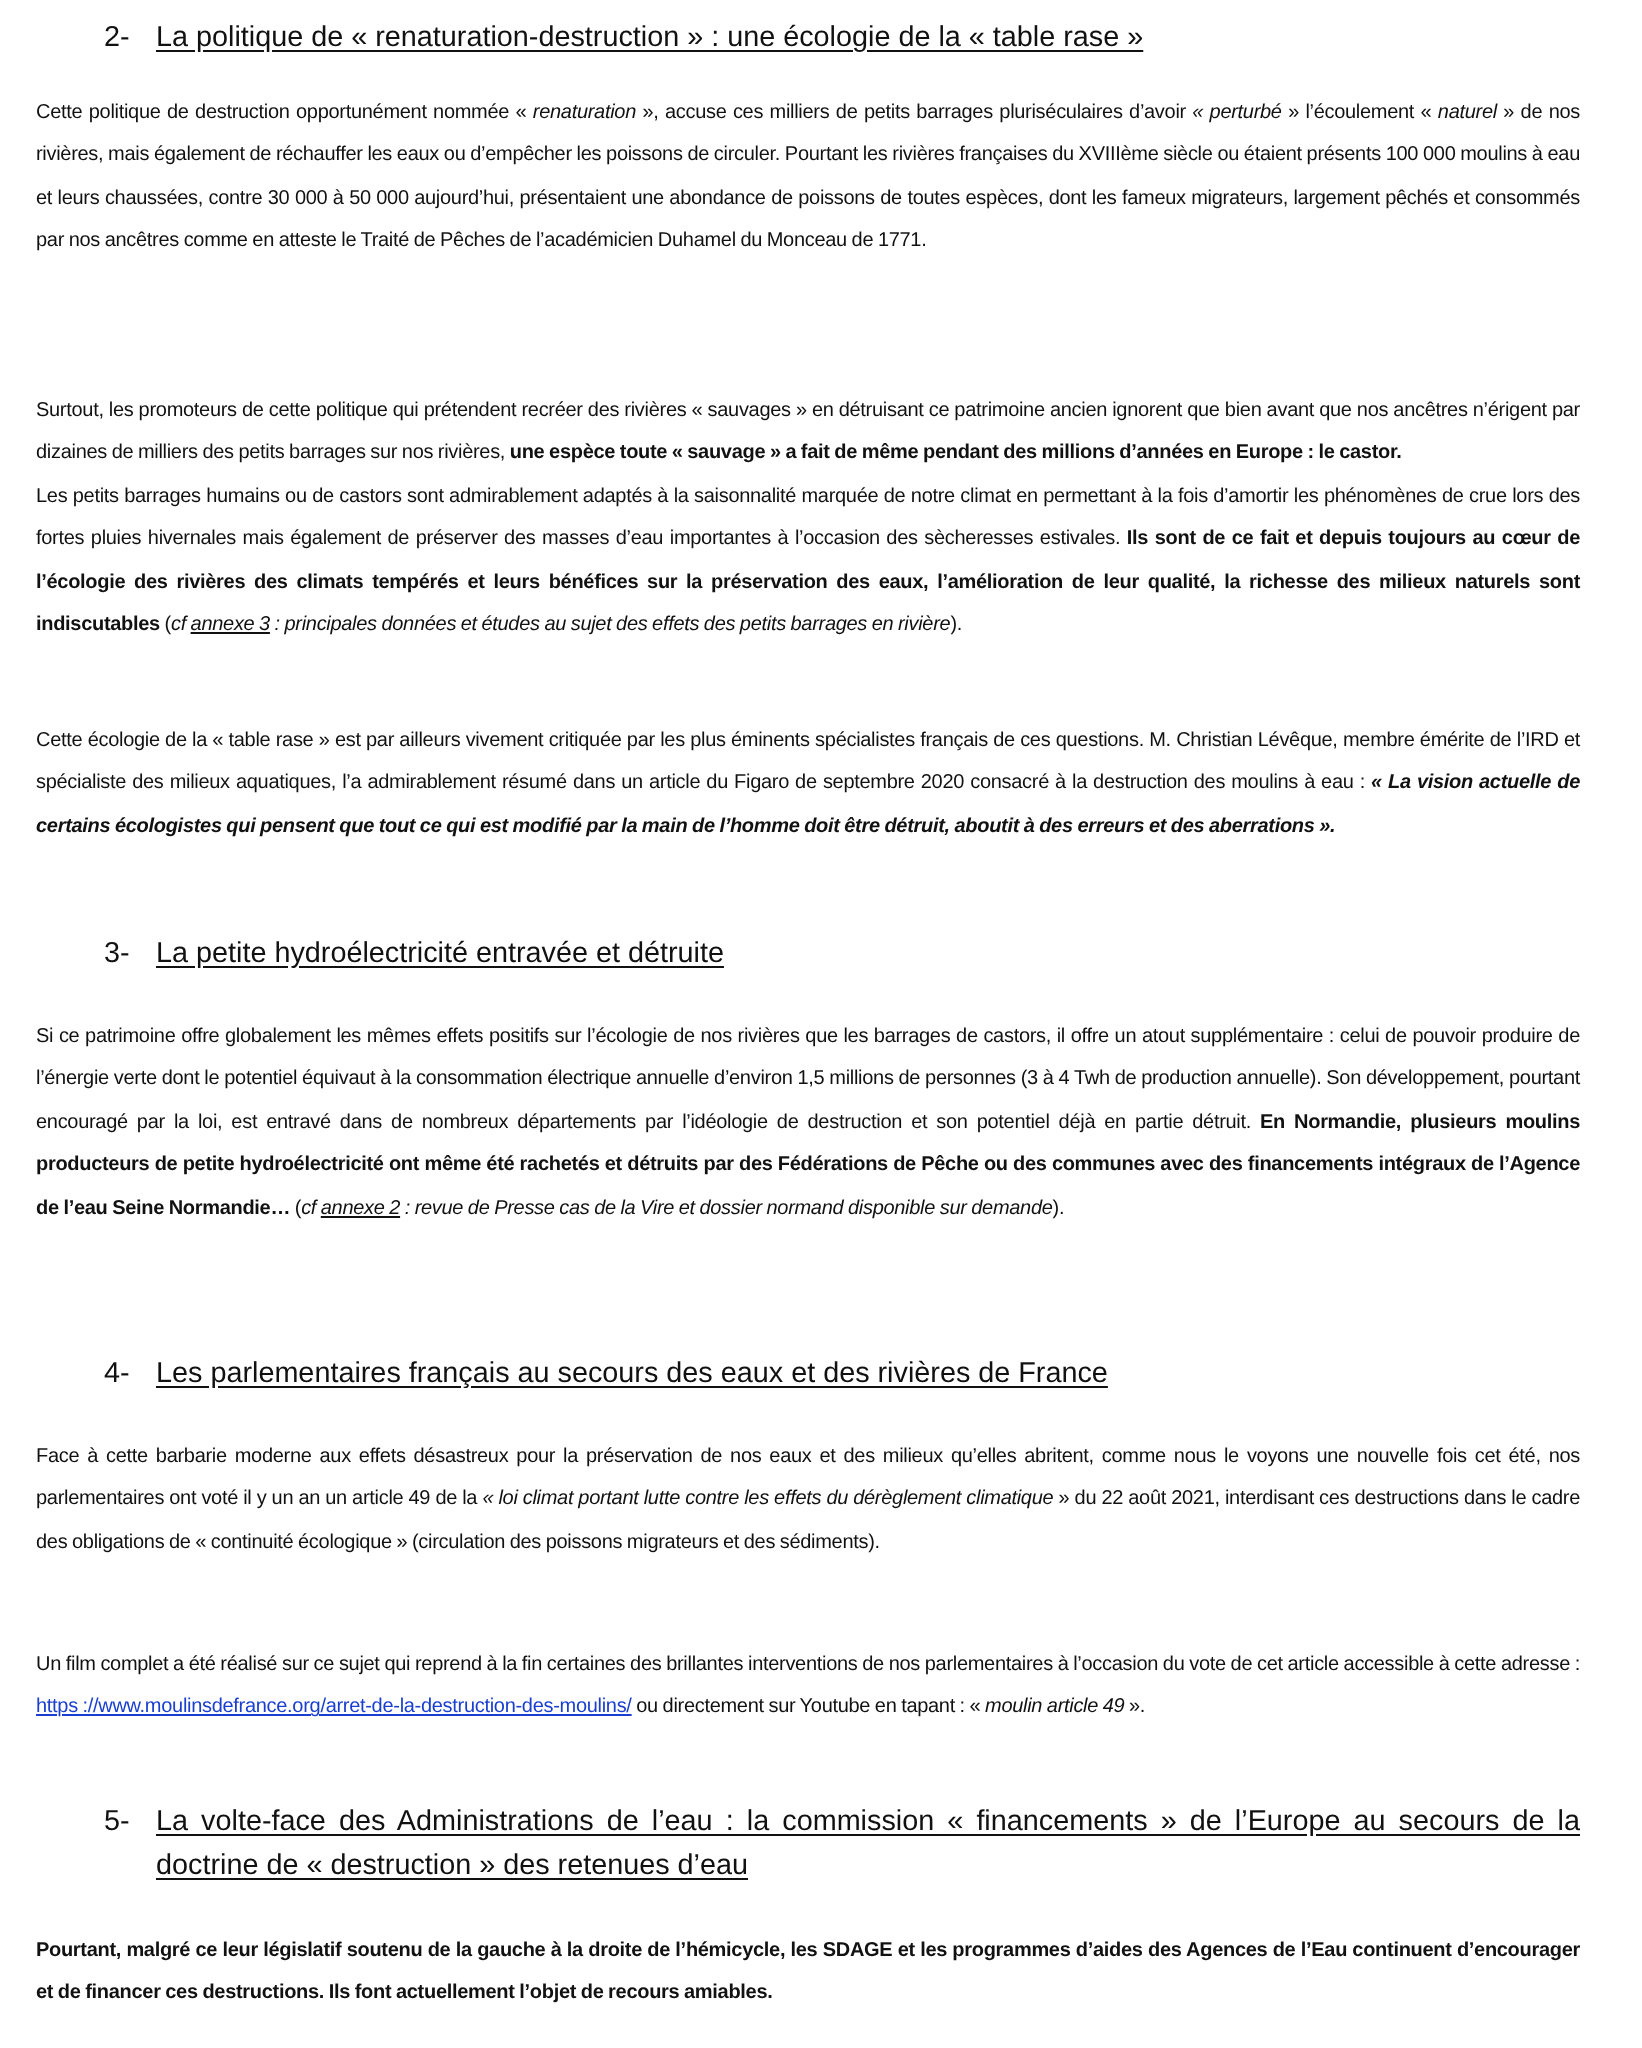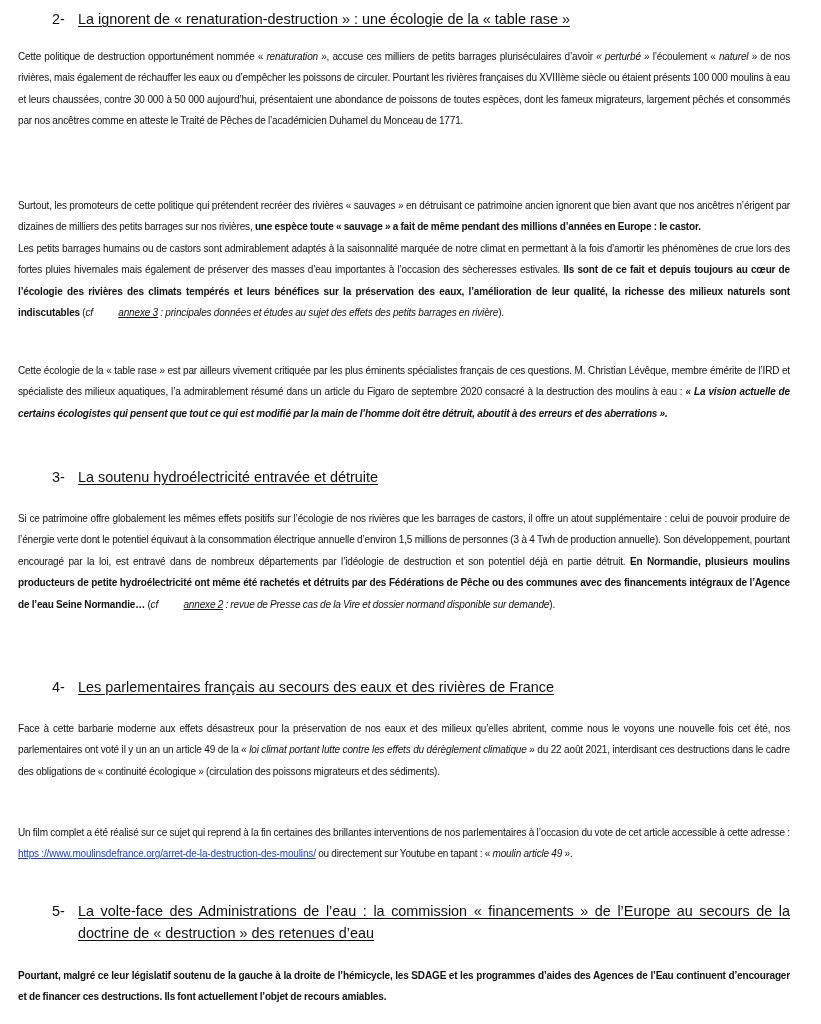--- a/index.html
+++ b/index.html
@@ -15,40 +15,40 @@
   .heading .num { width: 26px; flex: none; }
   .heading .txt { text-decoration: underline; text-underline-offset: 2px; flex: 1; text-align: justify; }
   .para {
     position: absolute; left: 0; width: 772px;
     font-size: 10px; line-height: 21.4px; text-align: justify;
     letter-spacing: -0.15px; word-spacing: -0.3px;
   }
   .b { font-weight: bold; }
   .i { font-style: italic; }
   .bi { font-weight: bold; font-style: italic; }
-  .iu { font-style: italic; text-decoration: underline; margin-left: 23px; }
+  .iu { font-style: italic; text-decoration: underline; }
   .link { color: #1a3fd0; text-decoration: underline; }
 </style>
 </head>
 <body>
 
 <div class="page">
 
   <div class="heading" style="top:8px">
     <span class="num">2-</span>
-    <span class="txt">La ignorent de « renaturation-destruction » : une écologie de la « table rase »</span>
+    <span class="txt">La politique de « renaturation-destruction » : une écologie de la « table rase »</span>
   </div>
   <p class="para" style="top:46px;margin:0"><span>Cette politique de destruction opportunément nommée « </span><span class="i">renaturation</span><span> », accuse ces milliers de petits barrages pluriséculaires d’avoir </span><span class="i">« perturbé</span><span> » l’écoulement « </span><span class="i">naturel</span><span> » de nos rivières, mais également de réchauffer les eaux ou d’empêcher les poissons de circuler. Pourtant les rivières françaises du XVIIIème siècle ou étaient présents 100 000 moulins à eau et leurs chaussées, contre 30 000 à 50 000 aujourd’hui, présentaient une abondance de poissons de toutes espèces, dont les fameux migrateurs, largement pêchés et consommés par nos ancêtres comme en atteste le Traité de Pêches de l’académicien Duhamel du Monceau de 1771.</span></p>
   <p class="para" style="top:195px;margin:0"><span>Surtout, les promoteurs de cette politique qui prétendent recréer des rivières « sauvages » en détruisant ce patrimoine ancien ignorent que bien avant que nos ancêtres n’érigent par dizaines de milliers des petits barrages sur nos rivières, </span><span class="b">une espèce toute « sauvage » a fait de même pendant des millions d’années en Europe : le castor.</span></p>
   <p class="para" style="top:238px;margin:0"><span>Les petits barrages humains ou de castors sont admirablement adaptés à la saisonnalité marquée de notre climat en permettant à la fois d’amortir les phénomènes de crue lors des fortes pluies hivernales mais également de préserver des masses d’eau importantes à l’occasion des sècheresses estivales. </span><span class="b">Ils sont de ce fait et depuis toujours au cœur de l’écologie des rivières des climats tempérés et leurs bénéfices sur la préservation des eaux, l’amélioration de leur qualité, la richesse des milieux naturels sont indiscutables</span><span> (</span><span class="i">cf </span><span class="iu">annexe 3</span><span class="i"> : principales données et études au sujet des effets des petits barrages en rivière</span><span>).</span></p>
   <p class="para" style="top:360px;margin:0"><span>Cette écologie de la « table rase » est par ailleurs vivement critiquée par les plus éminents spécialistes français de ces questions. M. Christian Lévêque, membre émérite de l’IRD et spécialiste des milieux aquatiques, l’a admirablement résumé dans un article du Figaro de septembre 2020 consacré à la destruction des moulins à eau : </span><span class="bi">« La vision actuelle de certains écologistes qui pensent que tout ce qui est modifié par la main de l’homme doit être détruit, aboutit à des erreurs et des aberrations ».</span></p>
 
   <div class="heading" style="top:466px">
     <span class="num">3-</span>
-    <span class="txt">La soutenu hydroélectricité entravée et détruite</span>
+    <span class="txt">La petite hydroélectricité entravée et détruite</span>
   </div>
   <p class="para" style="top:508px;margin:0"><span>Si ce patrimoine offre globalement les mêmes effets positifs sur l’écologie de nos rivières que les barrages de castors, il offre un atout supplémentaire : celui de pouvoir produire de l’énergie verte dont le potentiel équivaut à la consommation électrique annuelle d’environ 1,5 millions de personnes (3 à 4 Twh de production annuelle). Son développement, pourtant encouragé par la loi, est entravé dans de nombreux départements par l’idéologie de destruction et son potentiel déjà en partie détruit. </span><span class="b">En Normandie, plusieurs moulins producteurs de petite hydroélectricité ont même été rachetés et détruits par des Fédérations de Pêche ou des communes avec des financements intégraux de l’Agence de l’eau Seine Normandie…</span><span> (</span><span class="i">cf </span><span class="iu">annexe 2</span><span class="i"> : revue de Presse cas de la Vire et dossier normand disponible sur demande</span><span>).</span></p>
 
   <div class="heading" style="top:676px">
     <span class="num">4-</span>
     <span class="txt">Les parlementaires français au secours des eaux et des rivières de France</span>
   </div>
   <p class="para" style="top:718px;margin:0"><span>Face à cette barbarie moderne aux effets désastreux pour la préservation de nos eaux et des milieux qu’elles abritent, comme nous le voyons une nouvelle fois cet été, nos parlementaires ont voté il y un an un article 49 de la </span><span class="i">« loi climat portant lutte contre les effets du dérèglement climatique</span><span> » du 22 août 2021, interdisant ces destructions dans le cadre des obligations de « continuité écologique » (circulation des poissons migrateurs et des sédiments).</span></p>
   <p class="para" style="top:822px;margin:0"><span>Un film complet a été réalisé sur ce sujet qui reprend à la fin certaines des brillantes interventions de nos parlementaires à l’occasion du vote de cet article accessible à cette adresse : </span><a class="link">https ://www.moulinsdefrance.org/arret-de-la-destruction-des-moulins/</a><span> ou directement sur Youtube en tapant : « </span><span class="i">moulin article 49</span><span> ».</span></p>
 

